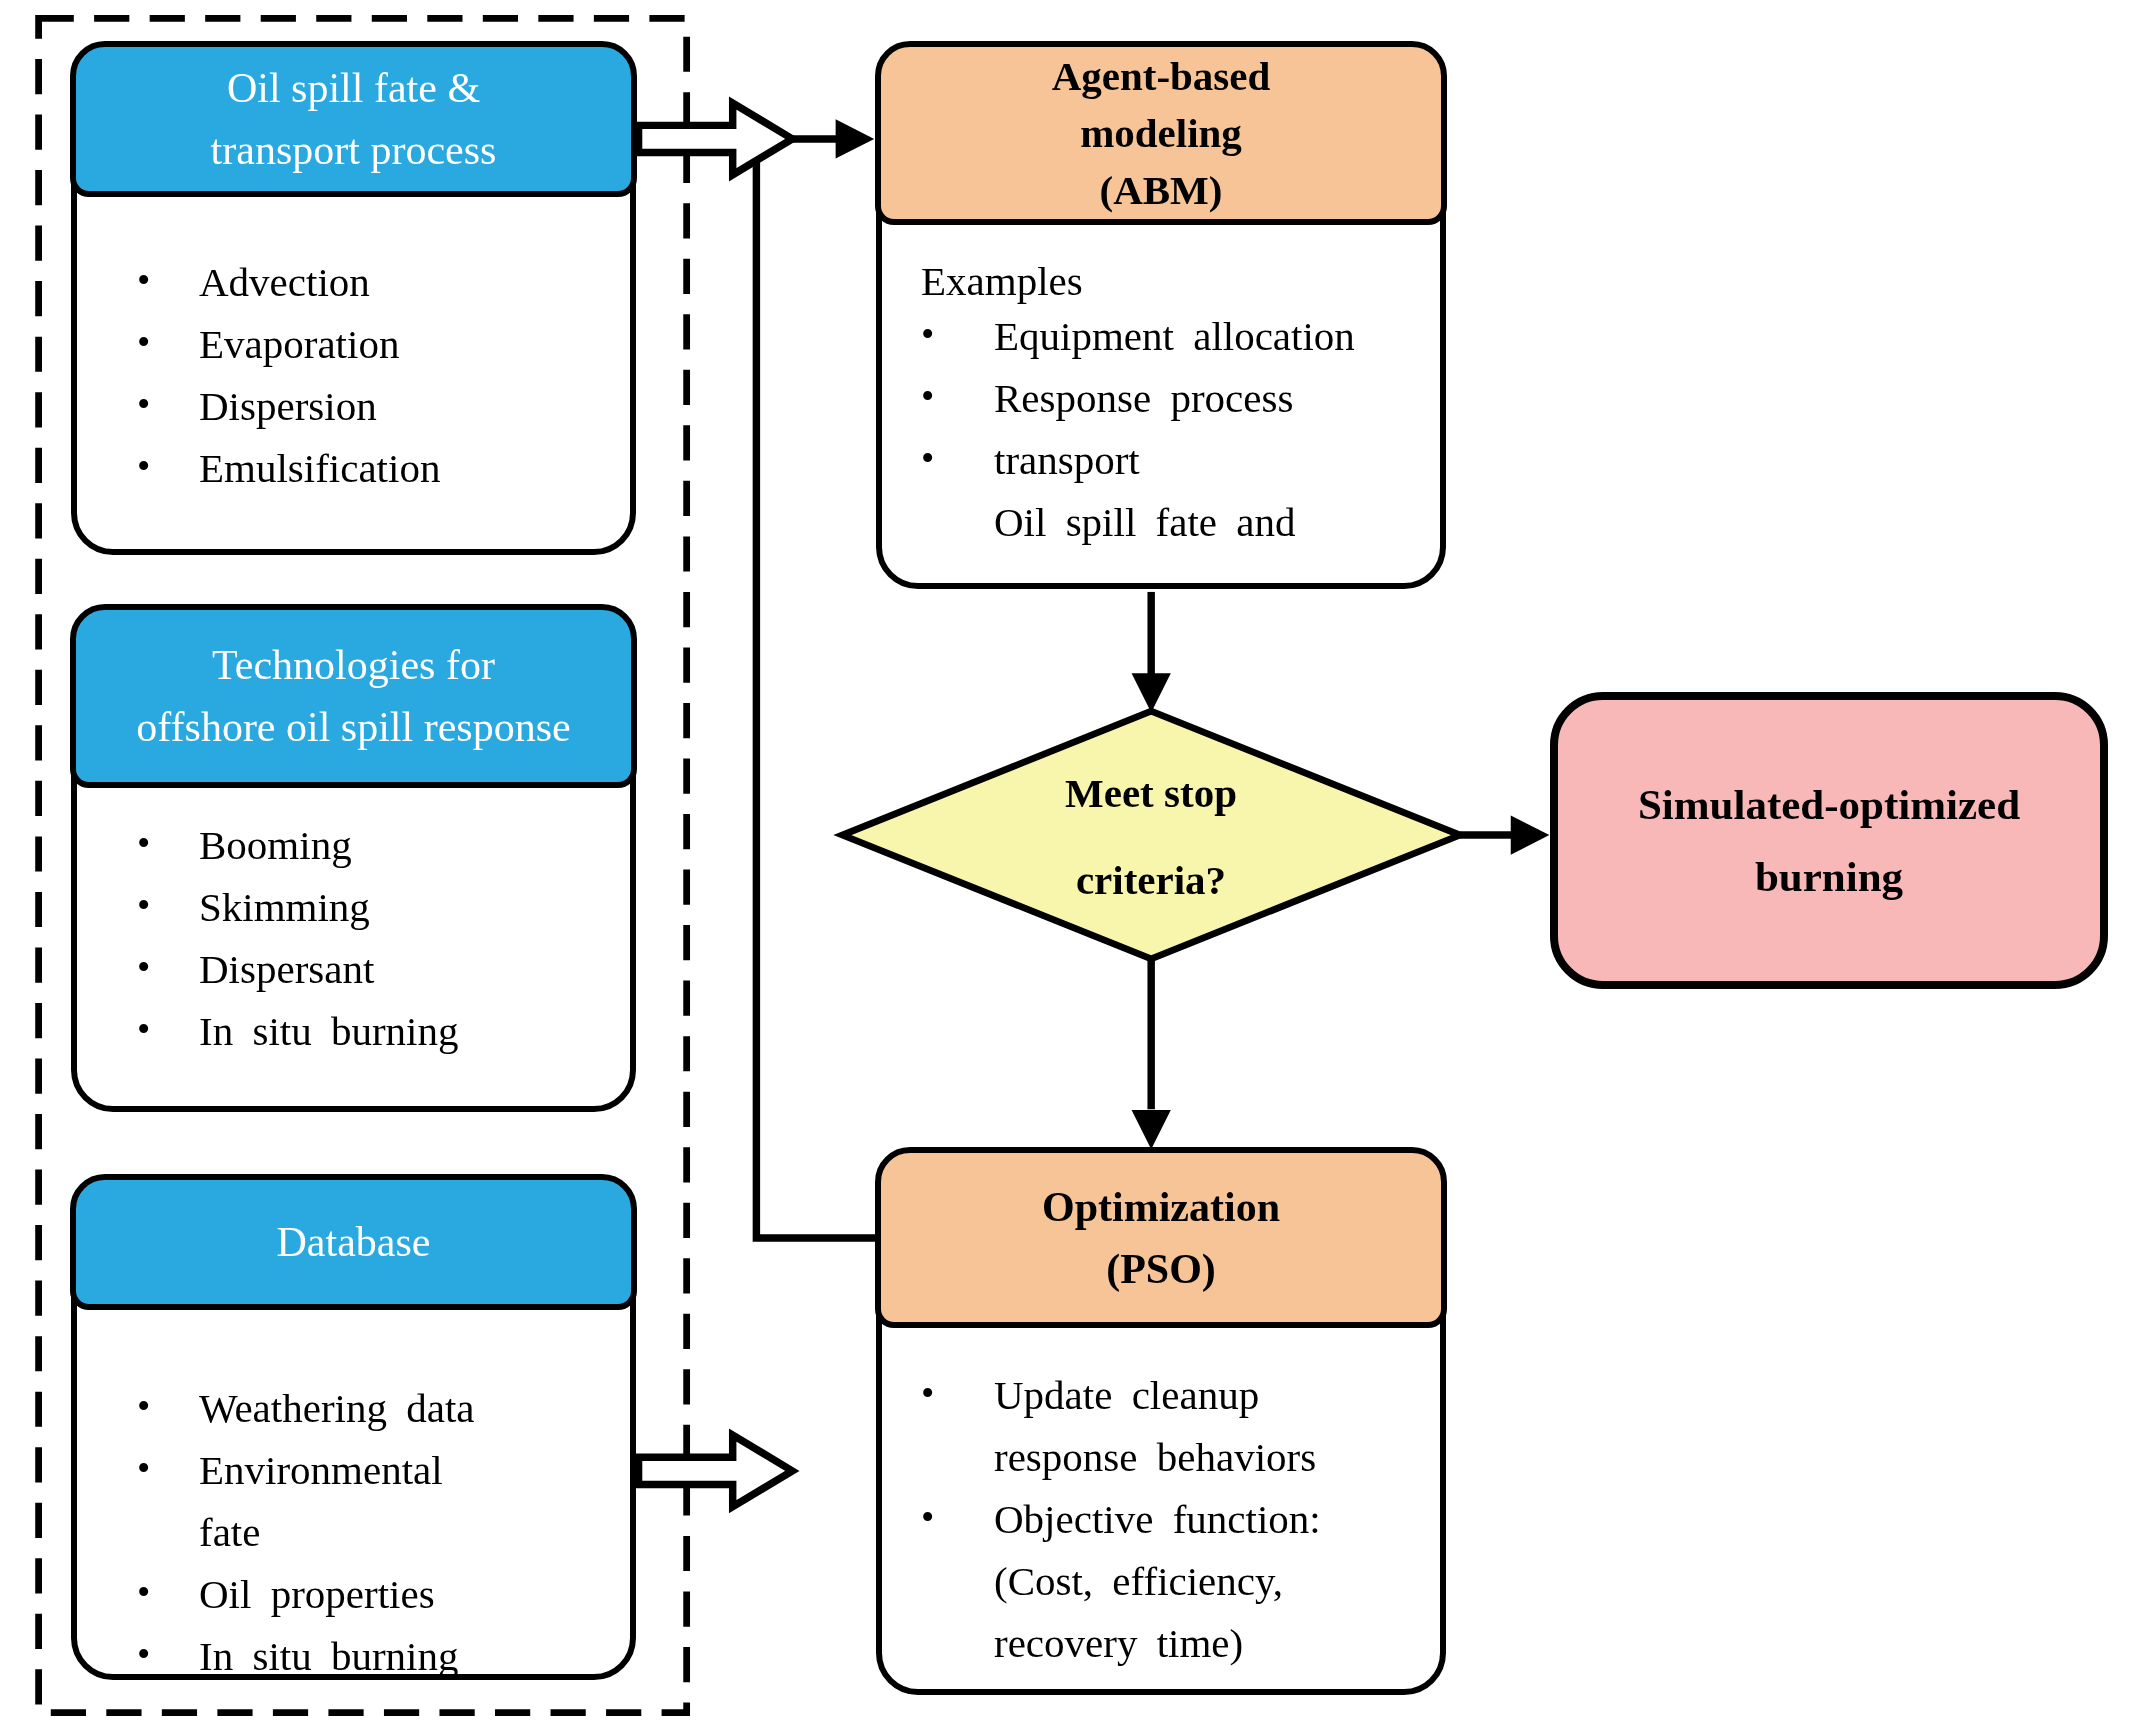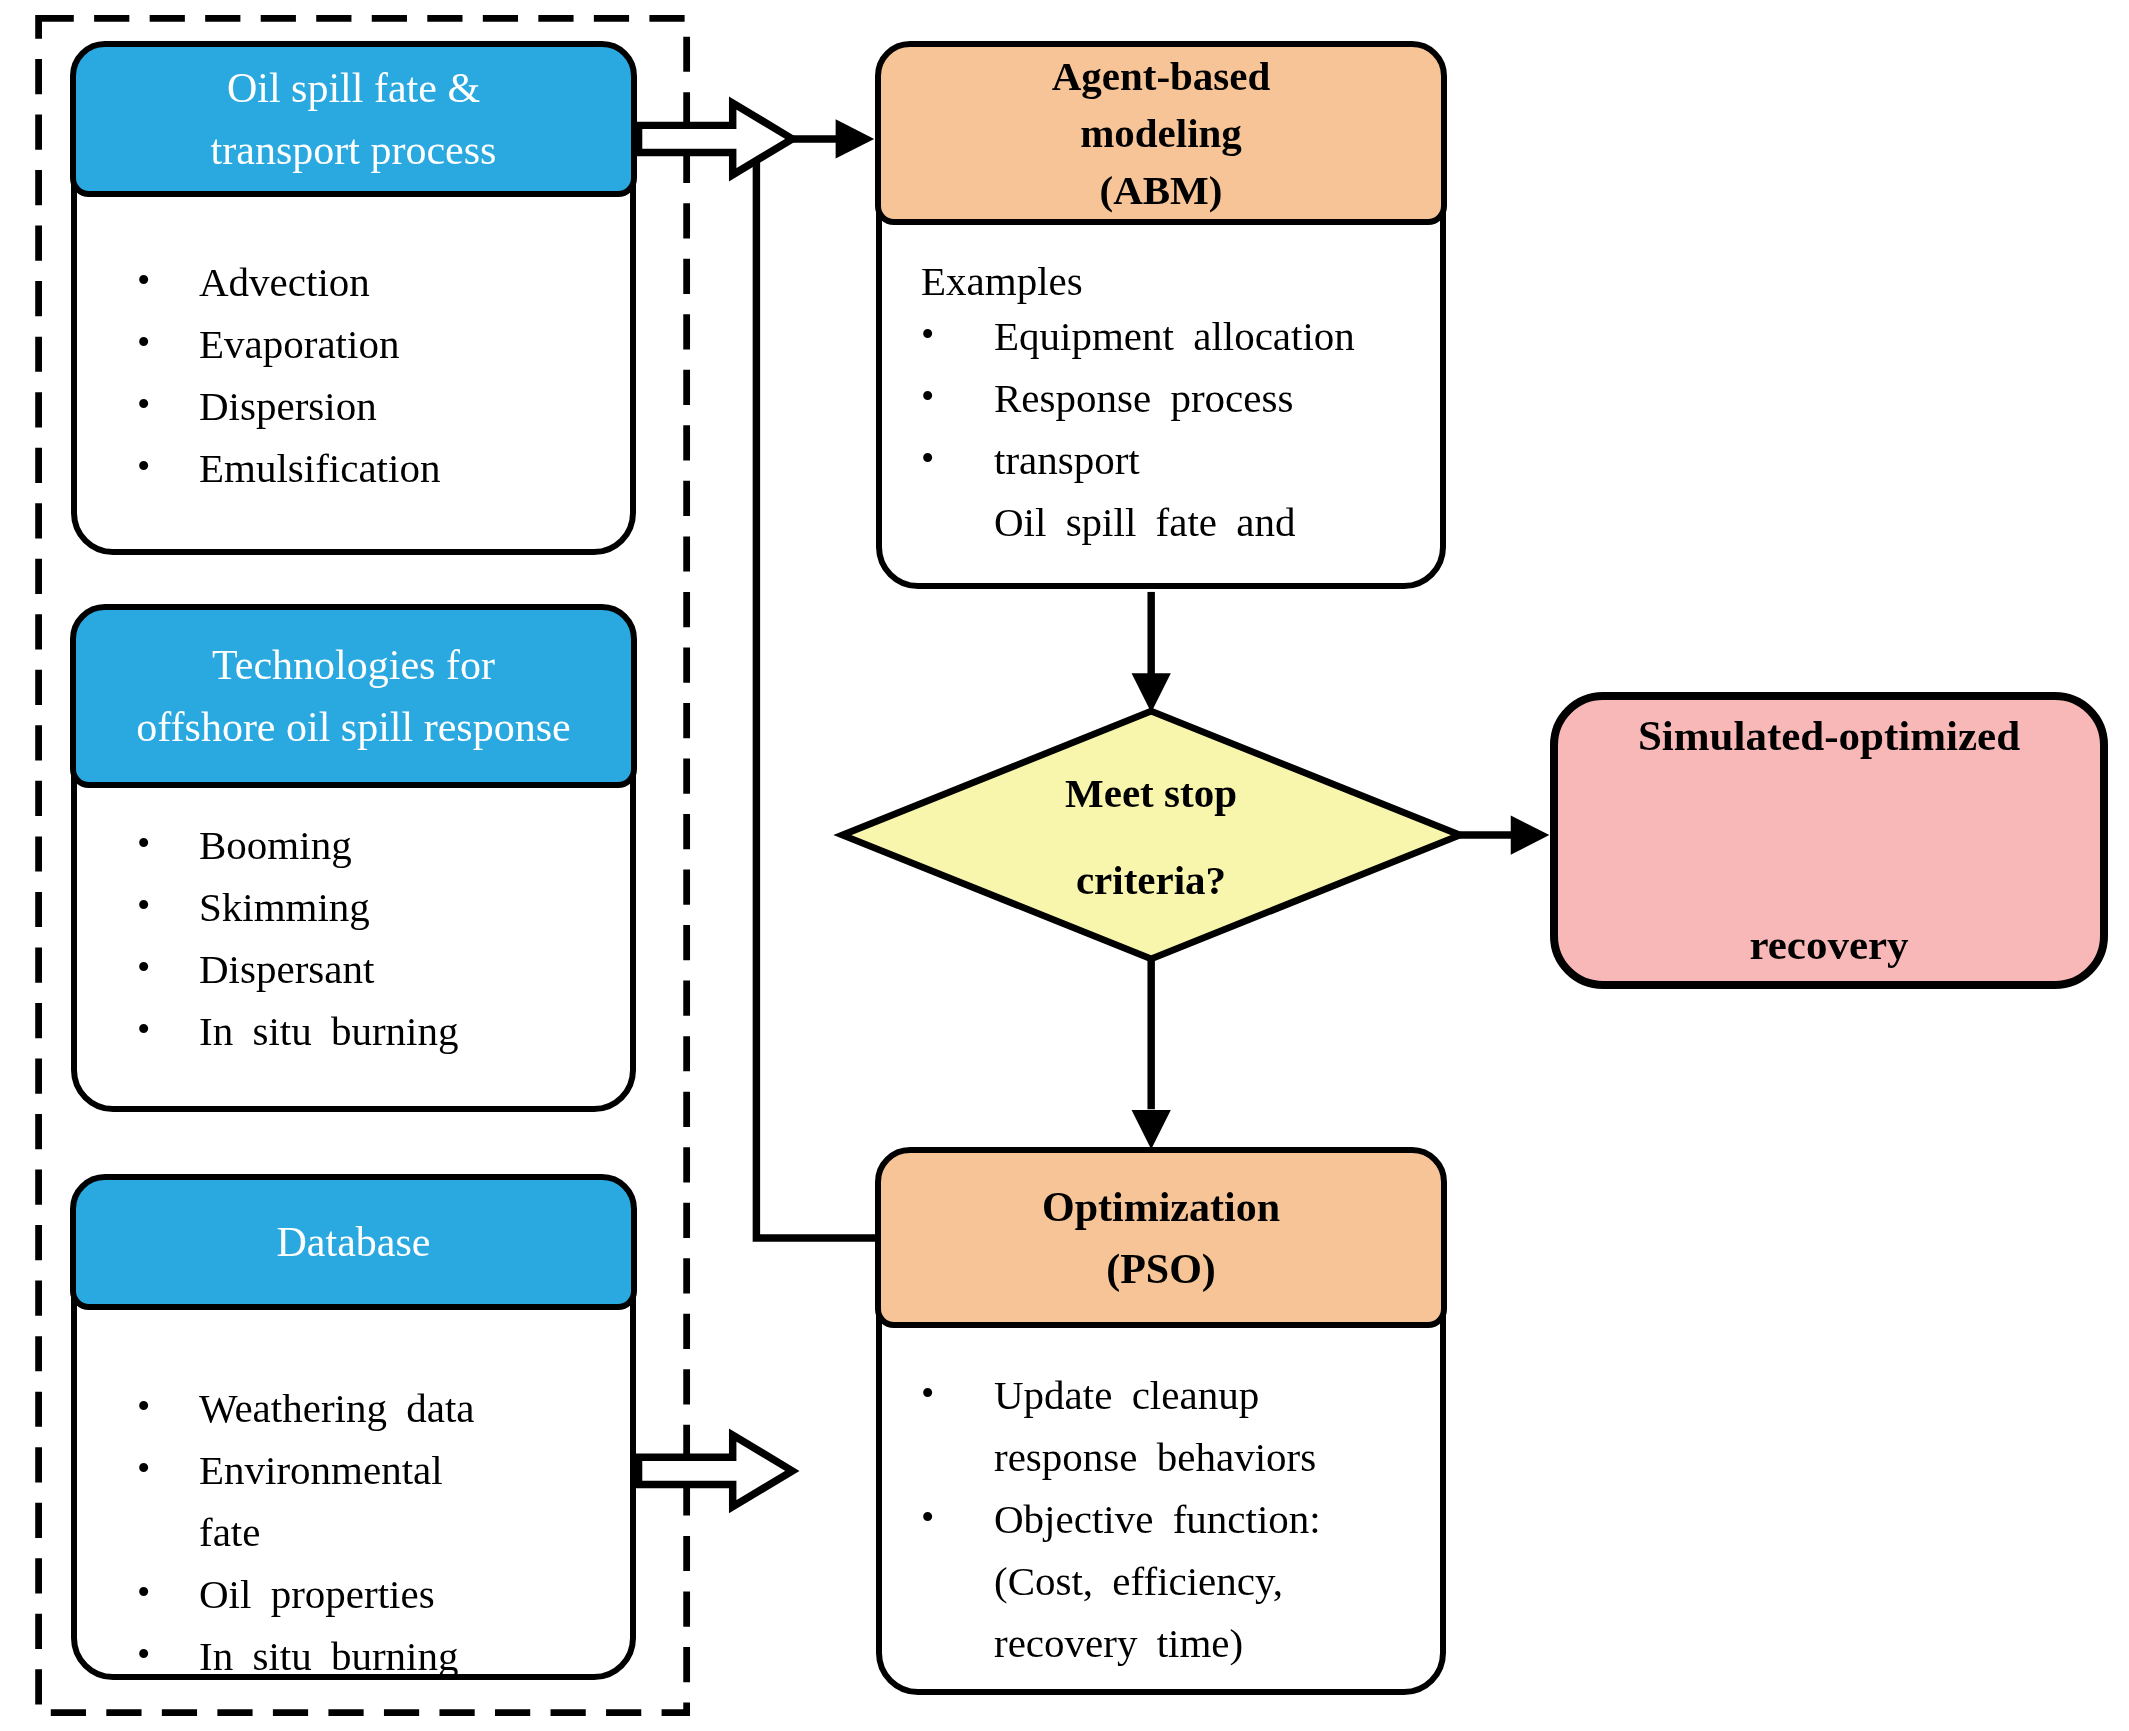--- a/index.html
+++ b/index.html
@@ -24,21 +24,21 @@
   .intro{position:absolute;left:39px;font-size:41px;line-height:61px;}
   ul.blist{position:absolute;list-style:none;margin:0;padding:0;}
   ul.blist li{position:relative;font-size:41px;line-height:62px;word-spacing:0.22em;}
   ul.blist li::before{content:"\2022";position:absolute;left:0;top:-2px;font-size:38px;}
   ul.blist li span{display:block;white-space:nowrap;}
   .left-list li{padding-left:62px;}
   .right-list li{padding-left:73px;}
   .pink-card{
     position:absolute;box-sizing:border-box;z-index:2;
     background:var(--node_pink,#F9B8B8);border:8.8px solid #000;border-radius:53px;
-    display:flex;flex-direction:column;justify-content:space-between;align-items:center;
+    display:flex;flex-direction:column;justify-content:center;align-items:center;
     font-weight:bold;font-size:43px;line-height:72px;text-align:center;
   }
   .pink-card span{display:block;white-space:nowrap;}
   .diamond-label{
     position:absolute;z-index:3;text-align:center;
     font-weight:bold;font-size:41px;line-height:87px;
   }
   .diamond-label span{display:block;white-space:nowrap;}
 </style>
 </head>
@@ -170,17 +170,17 @@
     </ul>
   </div>
 
   <div class="diamond-label" style="left:948px;top:750px;width:406px;">
     <span>Meet stop</span>
     <span>criteria?</span>
   </div>
 
   <div class="pink-card" style="left:1550px;top:692px;width:558px;height:297px;">
     <span>Simulated-optimized</span>
-    <span>recovery</span>
+    <span>burning</span>
   </div>
 
 </div>
 
 
 </body></html>

